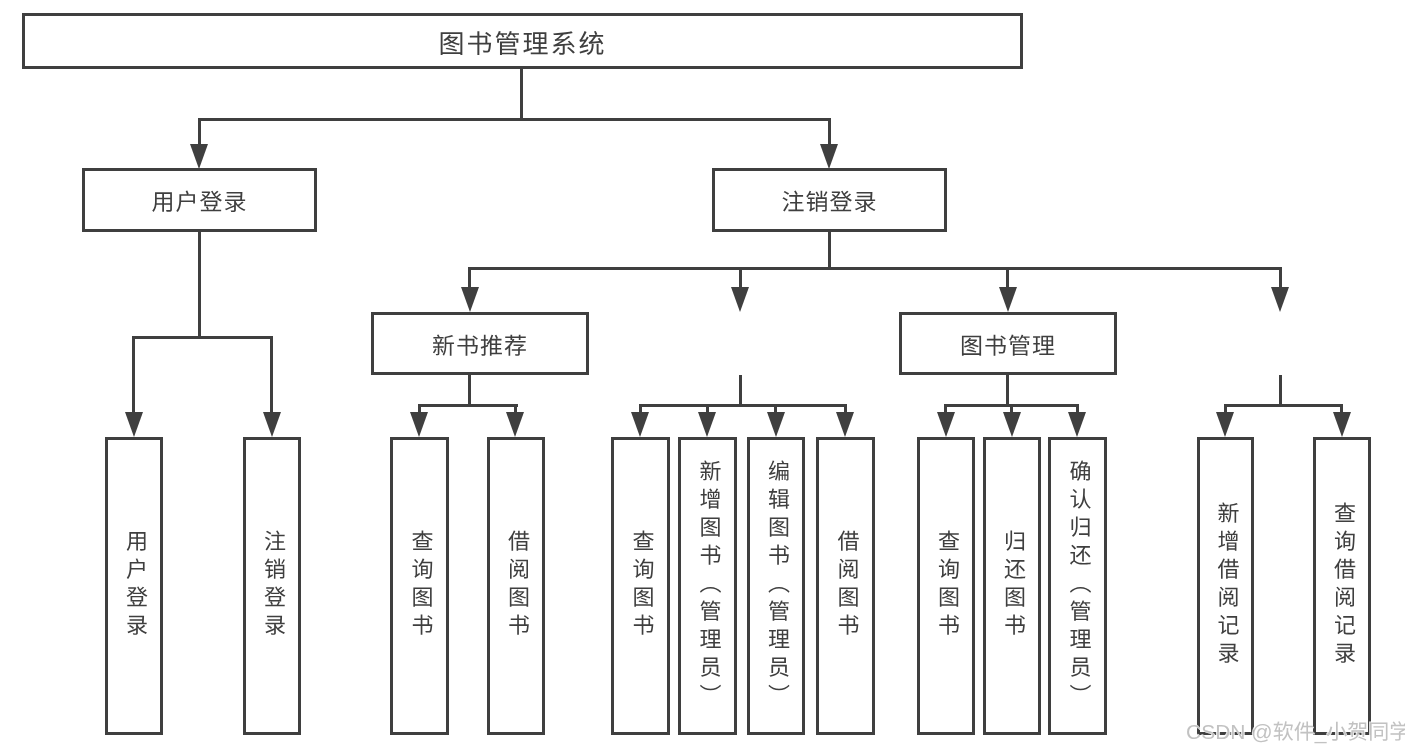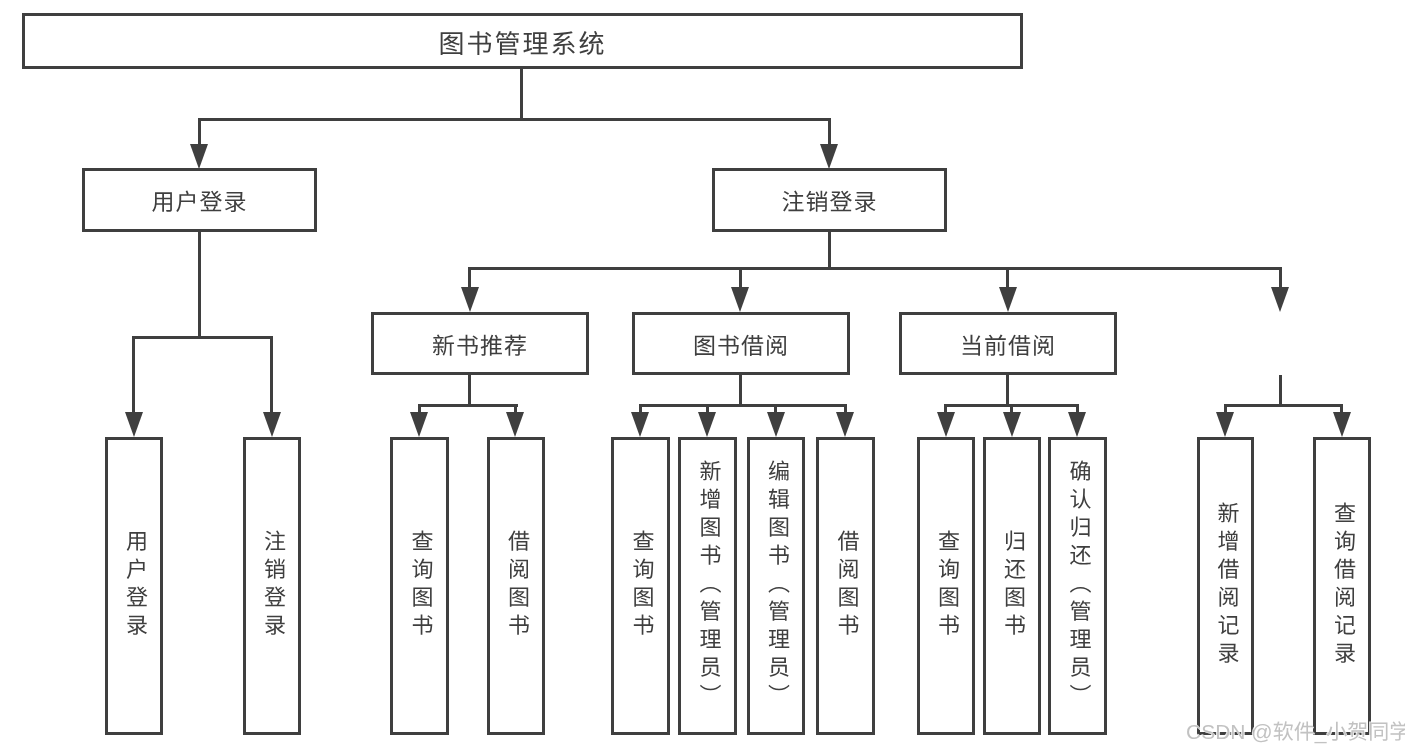--- a/index.html
+++ b/index.html
@@ -103,26 +103,23 @@
   </div>
 
   <div class="box h" style="left:712px;top:168px;width:235px;height:64px">
     <span>注销登录</span>
   </div>
 
   <div class="box h" style="left:371px;top:312px;width:218px;height:63px">
     <span>新书推荐</span>
   </div>
 
-  <div class="box h" style="left:632px;top:312px;width:218px;height:63px">
-    <span>图书借阅</span>
-  </div>
 
   <div class="box h" style="left:899px;top:312px;width:218px;height:63px">
-    <span>当前借阅</span>
+    <span>图书管理</span>
   </div>
 
 
   <div class="box v" style="left:105px;top:437px;width:58px;height:298px">
     <span>用户登录</span>
   </div>
   <div class="box v" style="left:243px;top:437px;width:58px;height:298px">
     <span>注销登录</span>
   </div>
 

